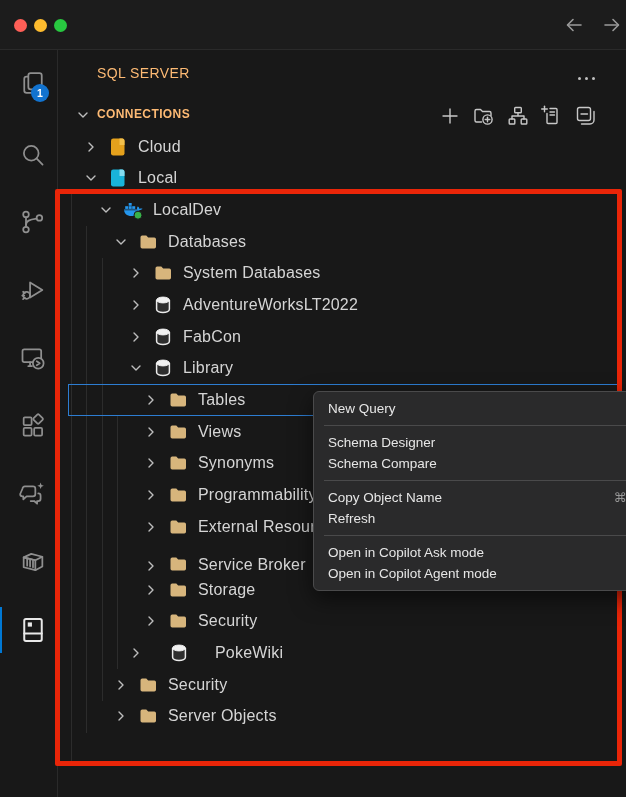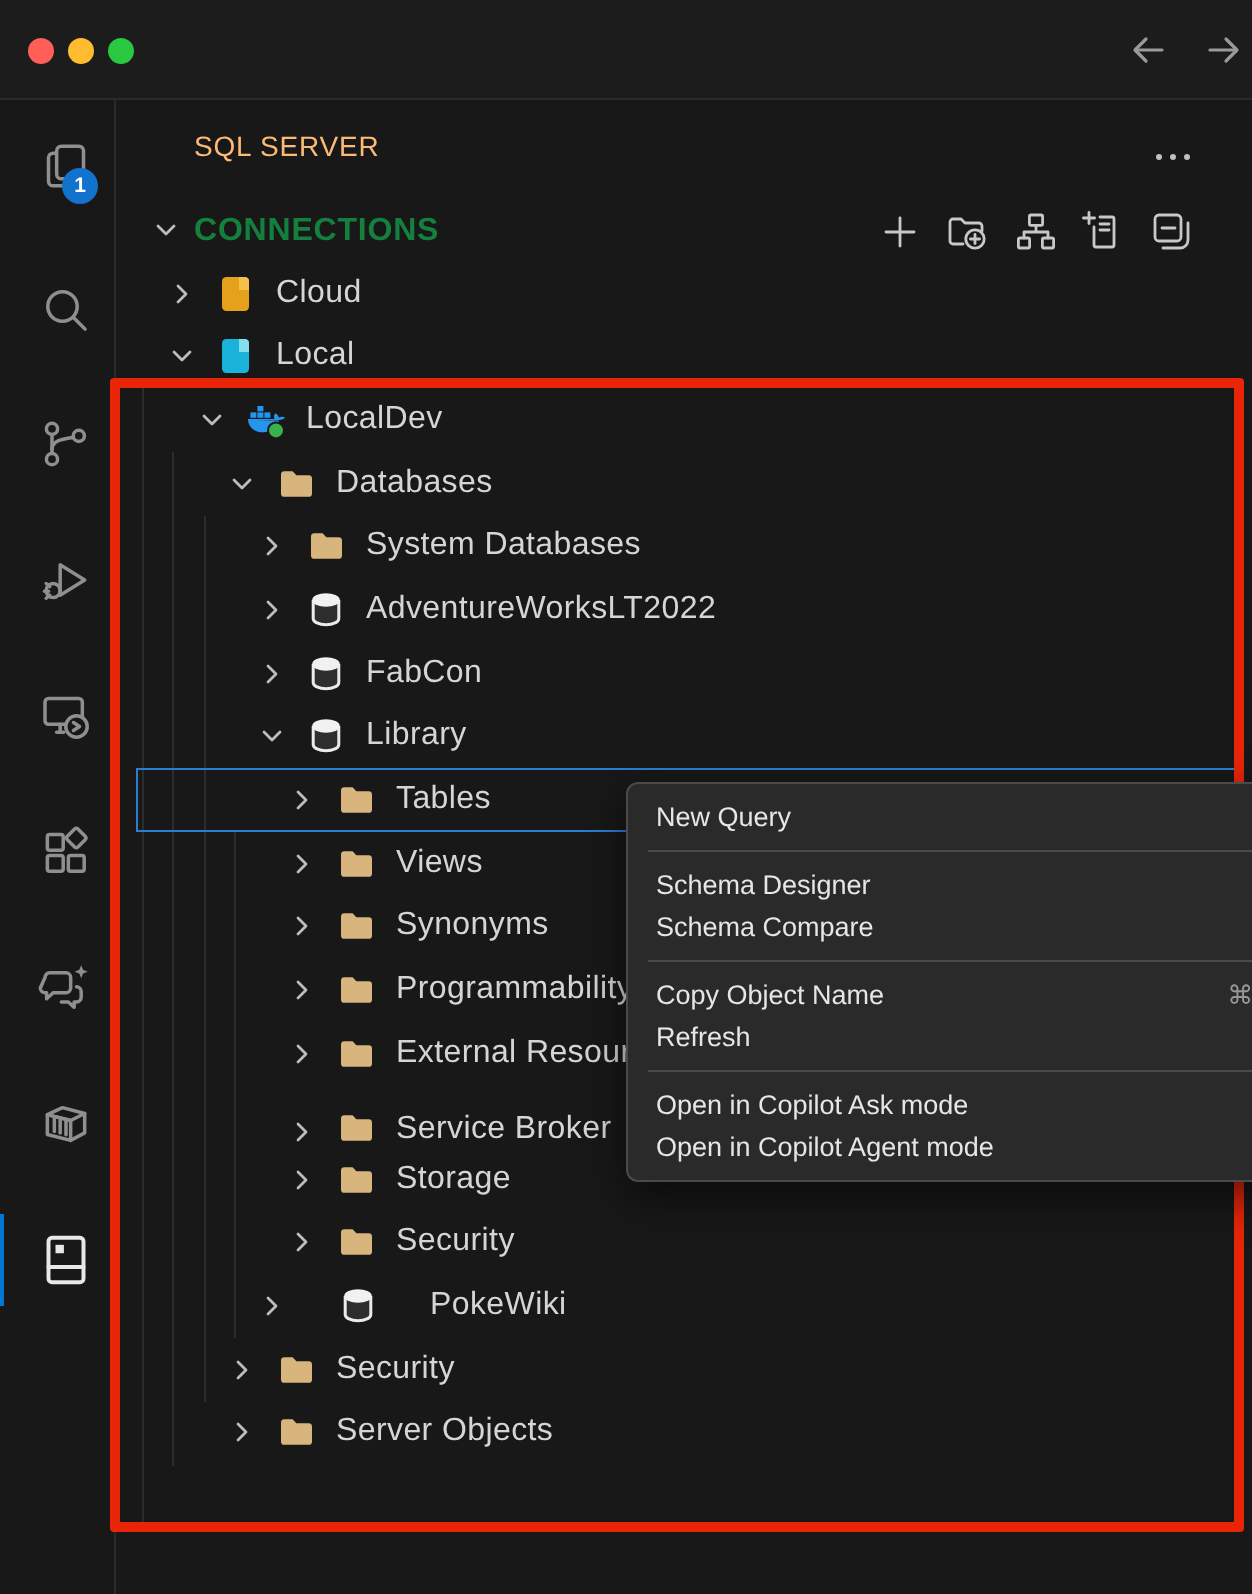--- a/index.html
+++ b/index.html
@@ -28,21 +28,21 @@
   .ab-badge { position:absolute; left:31px; top:34px; width:18px; height:18px; border-radius:50%;
     background:#1273cf; color:#fff; font-size:10.5px; font-weight:bold;
     display:flex; align-items:center; justify-content:center; }
   .ab-active-bar { position:absolute; left:0; top:557px; width:2px; height:46px; background:#0078d4; }
   
   .sidebar { position:absolute; left:58px; top:50px; width:568px; height:747px; background:#181818; }
   .sb-title { position:absolute; left:39px; top:15px; font-size:14px; color:#fdba74; letter-spacing:.4px; }
   .sb-more { position:absolute; left:520px; top:21px; width:24px; height:14px; display:flex; gap:4px; align-items:center; }
   .sb-more i { width:3px; height:3px; border-radius:50%; background:#c0c0c0; }
   .sect-chevron { position:absolute; left:17px; top:57px; width:16px; height:16px; }
-  .sect-label { position:absolute; left:39px; top:57px; font-size:16px; font-weight:bold; color:#15803d; letter-spacing:.4px; }
+  .sect-label { position:absolute; left:39px; top:57px; font-size:12px; font-weight:bold; color:#fdba74; letter-spacing:.4px; }
   .sect-actions { position:absolute; left:380px; top:54px; display:flex; gap:10px; }
   .sect-actions .act { width:24px; height:24px; }
   .sect-actions svg { width:24px; height:24px; stroke:#c8c8c8; fill:none; stroke-width:1.4; stroke-linecap:round; stroke-linejoin:round; }
   
   .tree { position:absolute; left:0; top:81px; width:100%; }
   .trow { display:flex; align-items:center; height:31.65px; cursor:pointer; }
   .trow .chev { width:16px; height:16px; flex:0 0 16px; margin-right:6px; }
   .trow .chev svg { width:16px; height:16px; stroke:#bdbdbd; fill:none; stroke-width:1.4; stroke-linecap:round; stroke-linejoin:round; }
   .trow .ticon { width:20px; height:20px; flex:0 0 20px; margin:0 10px 0 3px; }
   .trow .ticon svg { width:20px; height:20px; }

